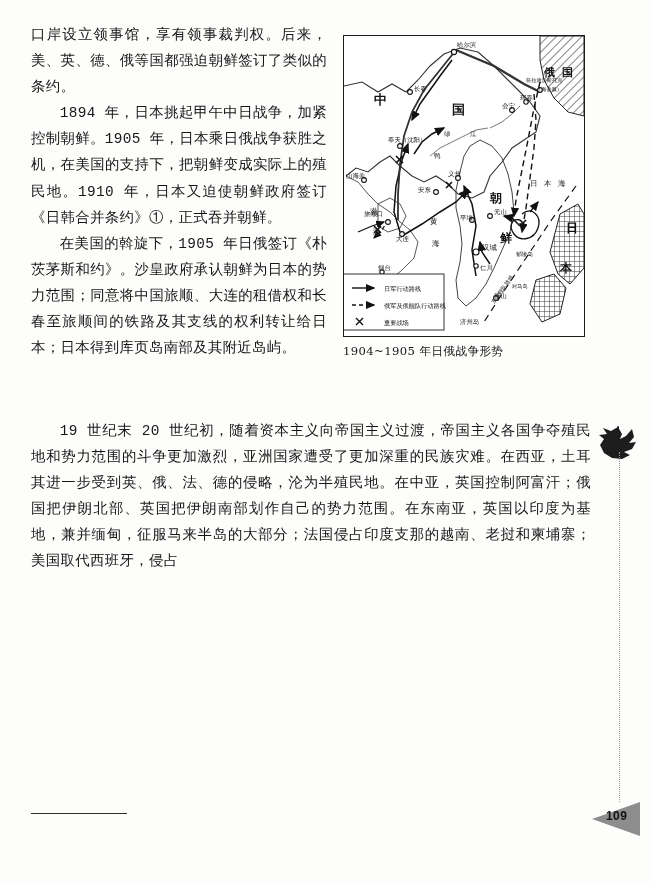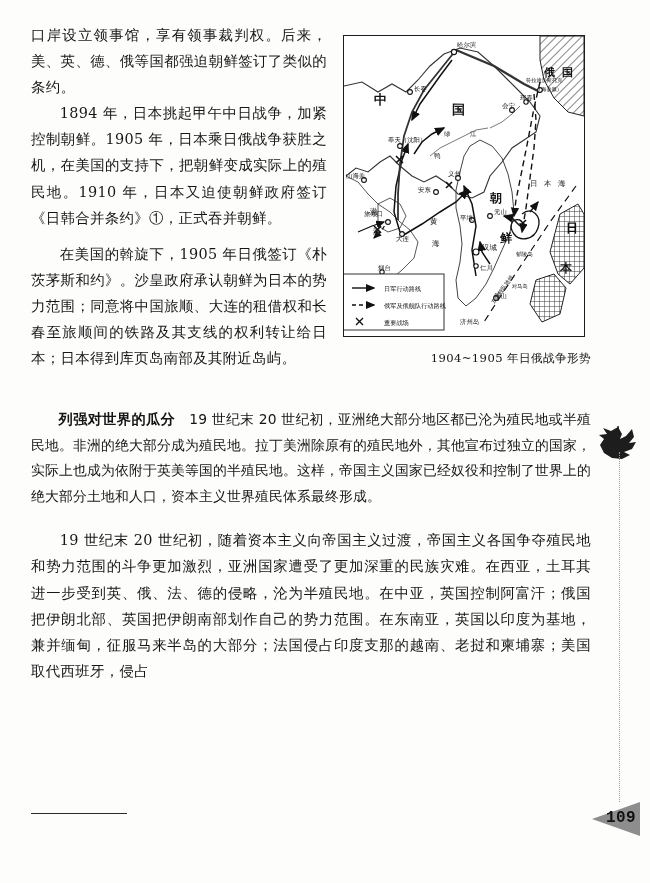--- a/index.html
+++ b/index.html
@@ -34,20 +34,21 @@
   }
 
   .para {
     font-size: 14.4px;
     line-height: 26.1px;
     letter-spacing: 0.35px;
     text-align: justify;
     text-justify: inter-ideograph;
     margin: 0;
     color: #161616;
+    font-family: Liberation Mono, monospace;
   }
   .para.indent { text-indent: 2em; }
 
   
   #map-float {
     float: right;
     width: 248px;
     margin: 13px 0 6px 16px;
   }
 
@@ -56,24 +57,24 @@
     position: relative;
     width: 240px;
     height: 300px;
     border: 1.4px solid #1d1d1d;
     background: #ffffff;
     overflow: hidden;
   }
   .map-svg { display: block; width: 100%; height: 100%; }
 
   .map-caption {
-    text-align: right;
+    text-align: left;
     font-size: 11.6px;
     letter-spacing: .4px;
-    margin-top: 14px;
+    margin-top: 7px;
     color: #161616;
   }
 
   
 
   
   .sec-head {
     font-family: "DejaVu Sans", "Liberation Sans", sans-serif;
     font-weight: bold;
     font-size: 14.2px;
@@ -143,23 +144,23 @@
     left: 0; top: 4px;
     width: 0; height: 0;
     border-top: 17px solid transparent;
     border-bottom: 17px solid transparent;
     border-right: 48px solid #8d8d8d;
   }
   #pagenum {
     position: absolute;
     left: 14px;
     top: 11px;
-    font-family: Liberation Mono, monospace;
+    font-family: Liberation Sans, sans-serif;
     font-weight: bold;
-    font-size: 16px;
+    font-size: 12px;
     color: #111;
     letter-spacing: .4px;
   }
 
   .clearfix::after { content: ""; display: block; clear: both; }
 </style>
 </head>
 <body>
 
 <div id="page">
@@ -325,29 +326,28 @@
             </g>
             <text x="40" y="289" font-family="DejaVu Sans, Liberation Sans, sans-serif" font-size="6.2" fill="#111">重要战场</text>
           </g>
         </svg>
       </div>
       <div class="map-caption">1904~1905 年日俄战争形势</div>
     </div>
 
     <p class="para">口岸设立领事馆，享有领事裁判权。后来，美、英、德、俄等国都强迫朝鲜签订了类似的条约。</p>
     <p class="para indent">1894 年，日本挑起甲午中日战争，加紧控制朝鲜。1905 年，日本乘日俄战争获胜之机，在美国的支持下，把朝鲜变成实际上的殖民地。1910 年，日本又迫使朝鲜政府签订《日韩合并条约》①，正式吞并朝鲜。</p>
-    <p class="para indent" style="margin-top:10px;">在美国的斡旋下，1905 年日俄签订《朴茨茅斯和约》。沙皇政府承认朝鲜为日本的势力范围；同意将中国旅顺、大连的租借权和长春至旅顺间的铁路及其支线的权利转让给日本；日本得到库页岛南部及其附近岛屿。</p>
+    <p class="para indent" style="">在美国的斡旋下，1905 年日俄签订《朴茨茅斯和约》。沙皇政府承认朝鲜为日本的势力范围；同意将中国旅顺、大连的租借权和长春至旅顺间的铁路及其支线的权利转让给日本；日本得到库页岛南部及其附近岛屿。</p>
 
     <div class="clearfix"></div>
     <div class="gap-sm"></div>
 
 
     <div class="gap-lg"></div>
 
-    <p class="body-hei indent"><span class="sec-head">列强对世界的瓜分</span>&nbsp;&nbsp;&nbsp;<span>19 世纪末 20 世纪初，亚洲绝大部分地区都已沦为殖民地或半殖民地。非洲的绝大部分成为殖民地。拉丁美洲除原有的殖民地外，其他宣布过独立的国家，实际上也成为依附于英美等国的半殖民地。这样，帝国主义国家已经奴役和控制了世界上的绝大部分土地和人口，资本主义世界殖民体系最终形成。</span></p>
 
     <div class="gap-md"></div>
 
     <p class="para indent">19 世纪末 20 世纪初，随着资本主义向帝国主义过渡，帝国主义各国争夺殖民地和势力范围的斗争更加激烈，亚洲国家遭受了更加深重的民族灾难。在西亚，土耳其进一步受到英、俄、法、德的侵略，沦为半殖民地。在中亚，英国控制阿富汗；俄国把伊朗北部、英国把伊朗南部划作自己的势力范围。在东南亚，英国以印度为基地，兼并缅甸，征服马来半岛的大部分；法国侵占印度支那的越南、老挝和柬埔寨；美国取代西班牙，侵占</p>
   </div>
 
   <div id="footnote-rule"></div>
 
   <div id="ornament">
     <svg width="44" height="38" viewBox="0 0 44 38" xmlns="http://www.w3.org/2000/svg">

